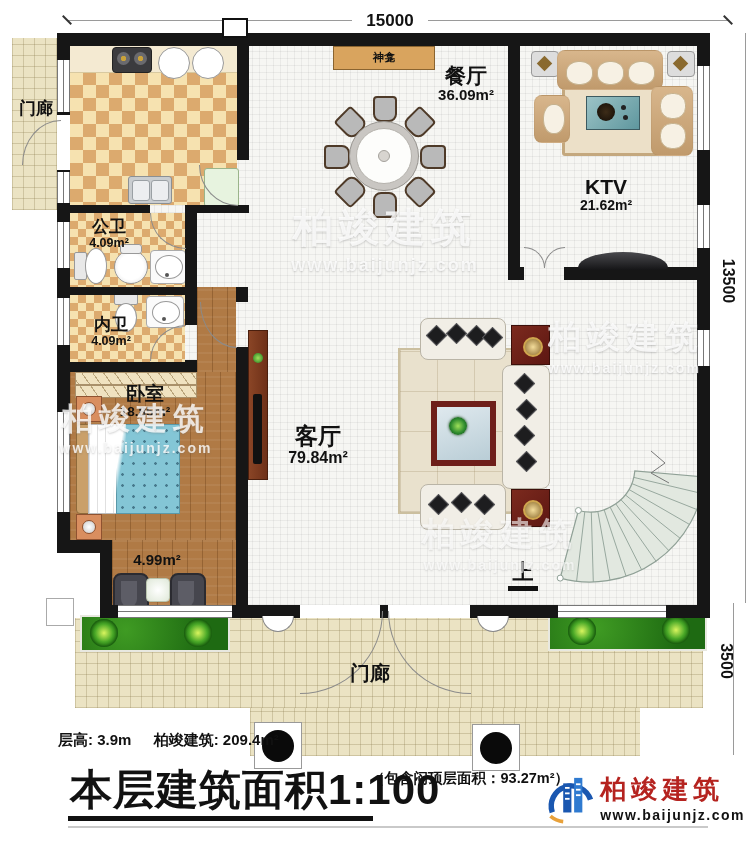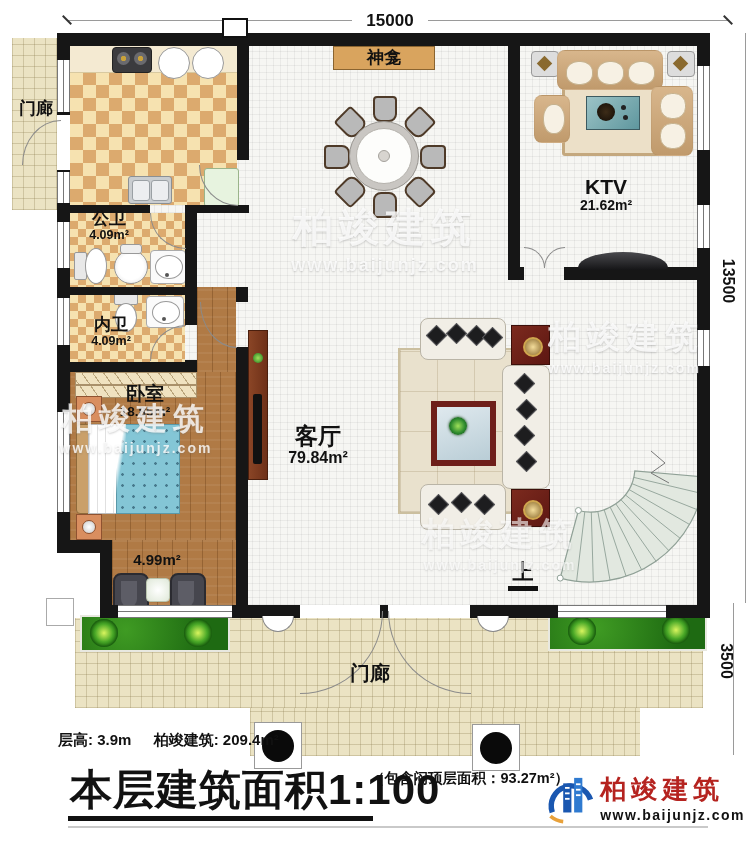--- a/index.html
+++ b/index.html
@@ -89,21 +89,21 @@
   </div>
   <div class="furn" style="left:158px;top:47px;width:30px;height:30px;border-radius:50%;background:#fff;border:1.5px solid #999;"></div>
   <div class="furn" style="left:192px;top:47px;width:30px;height:30px;border-radius:50%;background:#fff;border:1.5px solid #999;"></div>
   <div class="furn" style="left:128px;top:176px;width:42px;height:26px;background:#c9cdd0;border:1px solid #8b9094;border-radius:3px;">
     <div class="abs" style="left:3px;top:3px;width:16px;height:19px;background:#eceef0;border:1px solid #9aa0a4;border-radius:3px;"></div>
     <div class="abs" style="left:22px;top:3px;width:16px;height:19px;background:#eceef0;border:1px solid #9aa0a4;border-radius:3px;"></div>
   </div>
   <div class="furn" style="left:204px;top:168px;width:33px;height:37px;background:#e7f3df;border:1.5px solid #9ab48a;border-radius:3px;"></div>
 
   <div class="furn" style="left:333px;top:46px;width:100px;height:22px;background:#d9a45e;border:1.5px solid #8a6430;z-index:9;display:flex;align-items:center;justify-content:center;">
-    <span class="lbl" style="position:static;font-size:17px;">神龛</span>
+    <span class="lbl" style="position:static;font-size:11px;font-family:Liberation Mono, monospace;">神龛</span>
   </div>
   <div class="furn" style="left:320px;top:90px;width:130px;height:132px;">
     <div class="dchair" style="left:53px;top:6px;"></div>
     <div class="dchair" style="left:53px;top:102px;transform:rotate(180deg);"></div>
     <div class="dchair" style="left:5px;top:54px;transform:rotate(-90deg);"></div>
     <div class="dchair" style="left:101px;top:54px;transform:rotate(90deg);"></div>
     <div class="dchair" style="left:87px;top:20px;transform:rotate(45deg);"></div>
     <div class="dchair" style="left:19px;top:20px;transform:rotate(-45deg);"></div>
     <div class="dchair" style="left:87px;top:88px;transform:rotate(135deg);"></div>
     <div class="dchair" style="left:19px;top:88px;transform:rotate(225deg);"></div>
@@ -274,25 +274,29 @@
   <div class="arc bl" style="left:199px;top:165px;width:38px;height:40px;"></div>
   <div class="arc bl" style="left:150px;top:213px;width:35px;height:35px;"></div>
   <div class="arc tl" style="left:150px;top:325px;width:35px;height:35px;"></div>
   <div class="arc bl" style="left:200px;top:302px;width:36px;height:45px;"></div>
   <div class="arc tr" style="left:524px;top:247px;width:20px;height:20px;"></div>
   <div class="arc tl" style="left:544px;top:247px;width:20px;height:20px;"></div>
   <div class="arc br" style="left:300px;top:611px;width:82px;height:82px;"></div>
   <div class="arc bl" style="left:388px;top:611px;width:82px;height:82px;"></div>
 
   <div class="lbl" style="left:14px;top:100px;width:44px;font-size:17px;"><span>门廊</span></div>
+  <div class="lbl" style="left:420px;top:64px;width:92px;">
+    <div style="font-size:21px;">餐厅</div>
+    <div class="area" style="font-size:15px;">36.09m²</div>
+  </div>
   <div class="lbl" style="left:558px;top:175px;width:96px;">
     <div style="font-size:21px;">KTV</div>
     <div class="area" style="font-size:14px;">21.62m²</div>
   </div>
-  <div class="lbl" style="left:78px;top:210px;width:62px;">
+  <div class="lbl" style="left:78px;top:218px;width:62px;">
     <div style="font-size:17px;">公卫</div>
     <div class="area" style="font-size:12.5px;">4.09m²</div>
   </div>
   <div class="lbl" style="left:80px;top:316px;width:62px;">
     <div style="font-size:17px;">内卫</div>
     <div class="area" style="font-size:12.5px;">4.09m²</div>
   </div>
   <div class="lbl" style="left:105px;top:384px;width:80px;">
     <div style="font-size:19px;">卧室</div>
     <div class="area" style="font-size:13.5px;">18.85m²</div>

